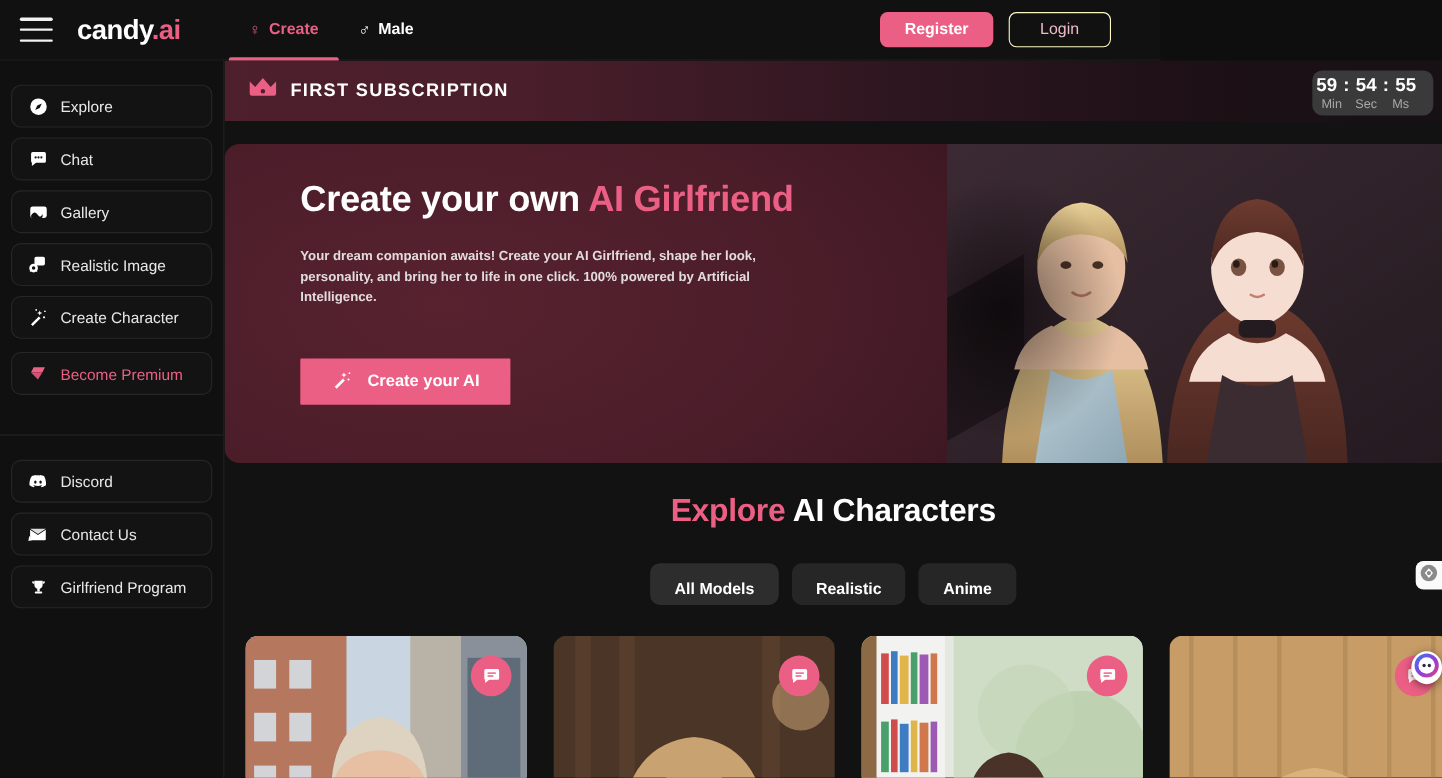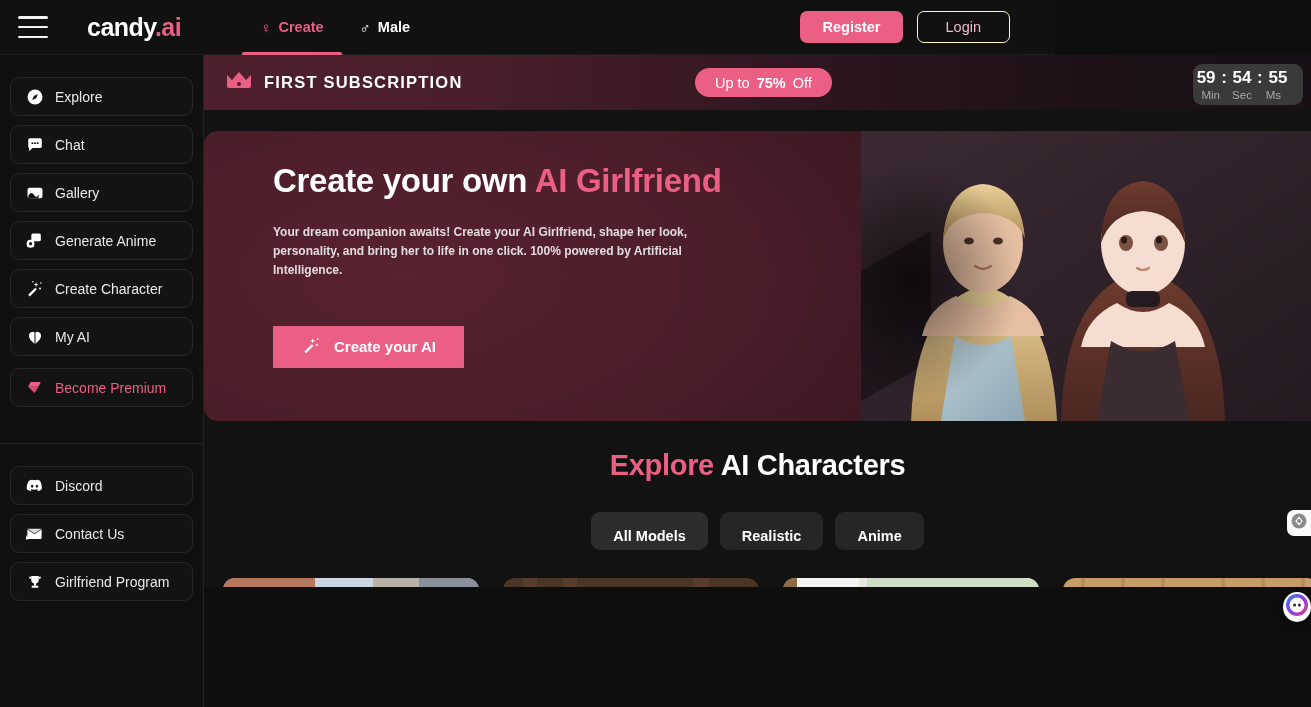--- a/index.html
+++ b/index.html
@@ -11,21 +11,20 @@
   }
   body { position: relative; }
 
   
   .topnav {
     position: absolute; top: 0; left: 0; width: 1055px; height: 55px;
     background: #111111;
     display: flex; align-items: center;
     border-bottom: 1px solid #1d1d1d;
     z-index: 40;
-    gap: 17px;
   }
   .hamburger {
     width: 30px; height: 22px; margin-left: 18px; margin-right: 22px;
     display: flex; flex-direction: column; justify-content: space-between;
     cursor: pointer;
   }
   .hamburger span { display:block; height: 2.5px; width: 100%; background: #f2f2f2; border-radius: 2px; }
 
   .logo { font-size: 25px; font-weight: 700; letter-spacing: -0.5px; color: #ffffff; }
   .logo .dot { color: #ec5f84; }
@@ -76,21 +75,21 @@
   }
   .side-item.premium { color: #ec5f84; margin-top: 12px; }
   .side-icon { width: 19px; height: 19px; display: flex; align-items: center; justify-content: center; flex: 0 0 19px; }
   .side-icon svg { display: block; }
   .side-sep { height: 1px; background: #242424; margin: 36px 0 22px 0; }
   .side-bottom { padding-top: 0; }
 
   
   .main {
     position: absolute; top: 55px; left: 204px;
-    width: 1107px; height: 532px; background: #121212;
+    width: 1107px; height: 652px; background: #121212;
     overflow: hidden;
   }
 
   
   .promo {
     height: 55px; width: 100%;
     background: linear-gradient(90deg, #4e1f2d 0%, #4a1e2b 25%, #2e1620 55%, #1d1016 80%, #171015 100%);
     display: flex; align-items: center; position: relative;
   }
   .promo-left { display: flex; align-items: center; gap: 12px; margin-left: 22px; }
@@ -244,45 +243,36 @@
 
   <div class="side-item">
     <span class="side-icon">
       <svg width="19" height="19" viewBox="0 0 24 24">
           <rect x="8" y="3" width="12" height="10" rx="2" fill="#fff"></rect>
           <circle cx="7" cy="16" r="5" fill="#fff"></circle>
           <circle cx="7" cy="16" r="2" fill="#111"></circle>
           <path d="M3 20l2-2M11 20l-2-2" stroke="#fff" stroke-width="1.6"></path>
         </svg>
     </span>
-    <span>Generate Anime</span>
+    <span>Realistic Image</span>
   </div>
 
   <div class="side-item">
     <span class="side-icon">
       <svg width="19" height="19" viewBox="0 0 24 24">
           <path d="M4 20l9-9 2 2-9 9z" fill="#fff"></path>
           <path d="M14 4l.8 2.2L17 7l-2.2.8L14 10l-.8-2.2L11 7l2.2-.8z" fill="#fff"></path>
           <circle cx="19" cy="12" r="1.2" fill="#fff"></circle>
           <circle cx="10" cy="3.5" r="1" fill="#fff"></circle>
           <circle cx="20" cy="5" r="1" fill="#fff"></circle>
         </svg>
     </span>
     <span>Create Character</span>
   </div>
 
-  <div class="side-item">
-    <span class="side-icon">
-      <svg width="18" height="18" viewBox="0 0 24 24">
-          <path d="M12 21s-8-5-8-10.5A4.5 4.5 0 0112 7a4.5 4.5 0 018 3.5C20 16 12 21 12 21z" fill="#fff"></path>
-          <path d="M12 7v14" stroke="#111" stroke-width="1.4"></path>
-        </svg>
-    </span>
-    <span>My AI</span>
-  </div>
 
   <div class="side-item premium">
     <span class="side-icon">
       <svg width="19" height="19" viewBox="0 0 24 24">
           <path d="M7 5h13l-3 6H4z" fill="#ec5f84"></path>
           <path d="M4 11l8 8 5-8z" fill="#d94f74"></path>
         </svg>
     </span>
     <span>Become Premium</span>
   </div>
@@ -332,25 +322,20 @@
     <div class="promo-left">
       <span>
         <svg width="26" height="20" viewBox="0 0 26 20">
             <path d="M1 4l5 5 7-8 7 8 5-5v11a2 2 0 01-2 2H3a2 2 0 01-2-2z" fill="#ec5f84"></path>
             <circle cx="13" cy="13" r="2" fill="#4e1f2d"></circle>
           </svg>
       </span>
       <span class="promo-title">FIRST SUBSCRIPTION</span>
     </div>
 
-    <div class="promo-pill">
-      <span>Up to</span>
-      <span class="pct">75%</span>
-      <span>Off</span>
-    </div>
 
     <div class="timer">
       <div class="timer-nums">
         <span>59</span>
         <span class="sep">:</span>
         <span>54</span>
         <span class="sep">:</span>
         <span>55</span>
       </div>
       <div class="timer-labels">

